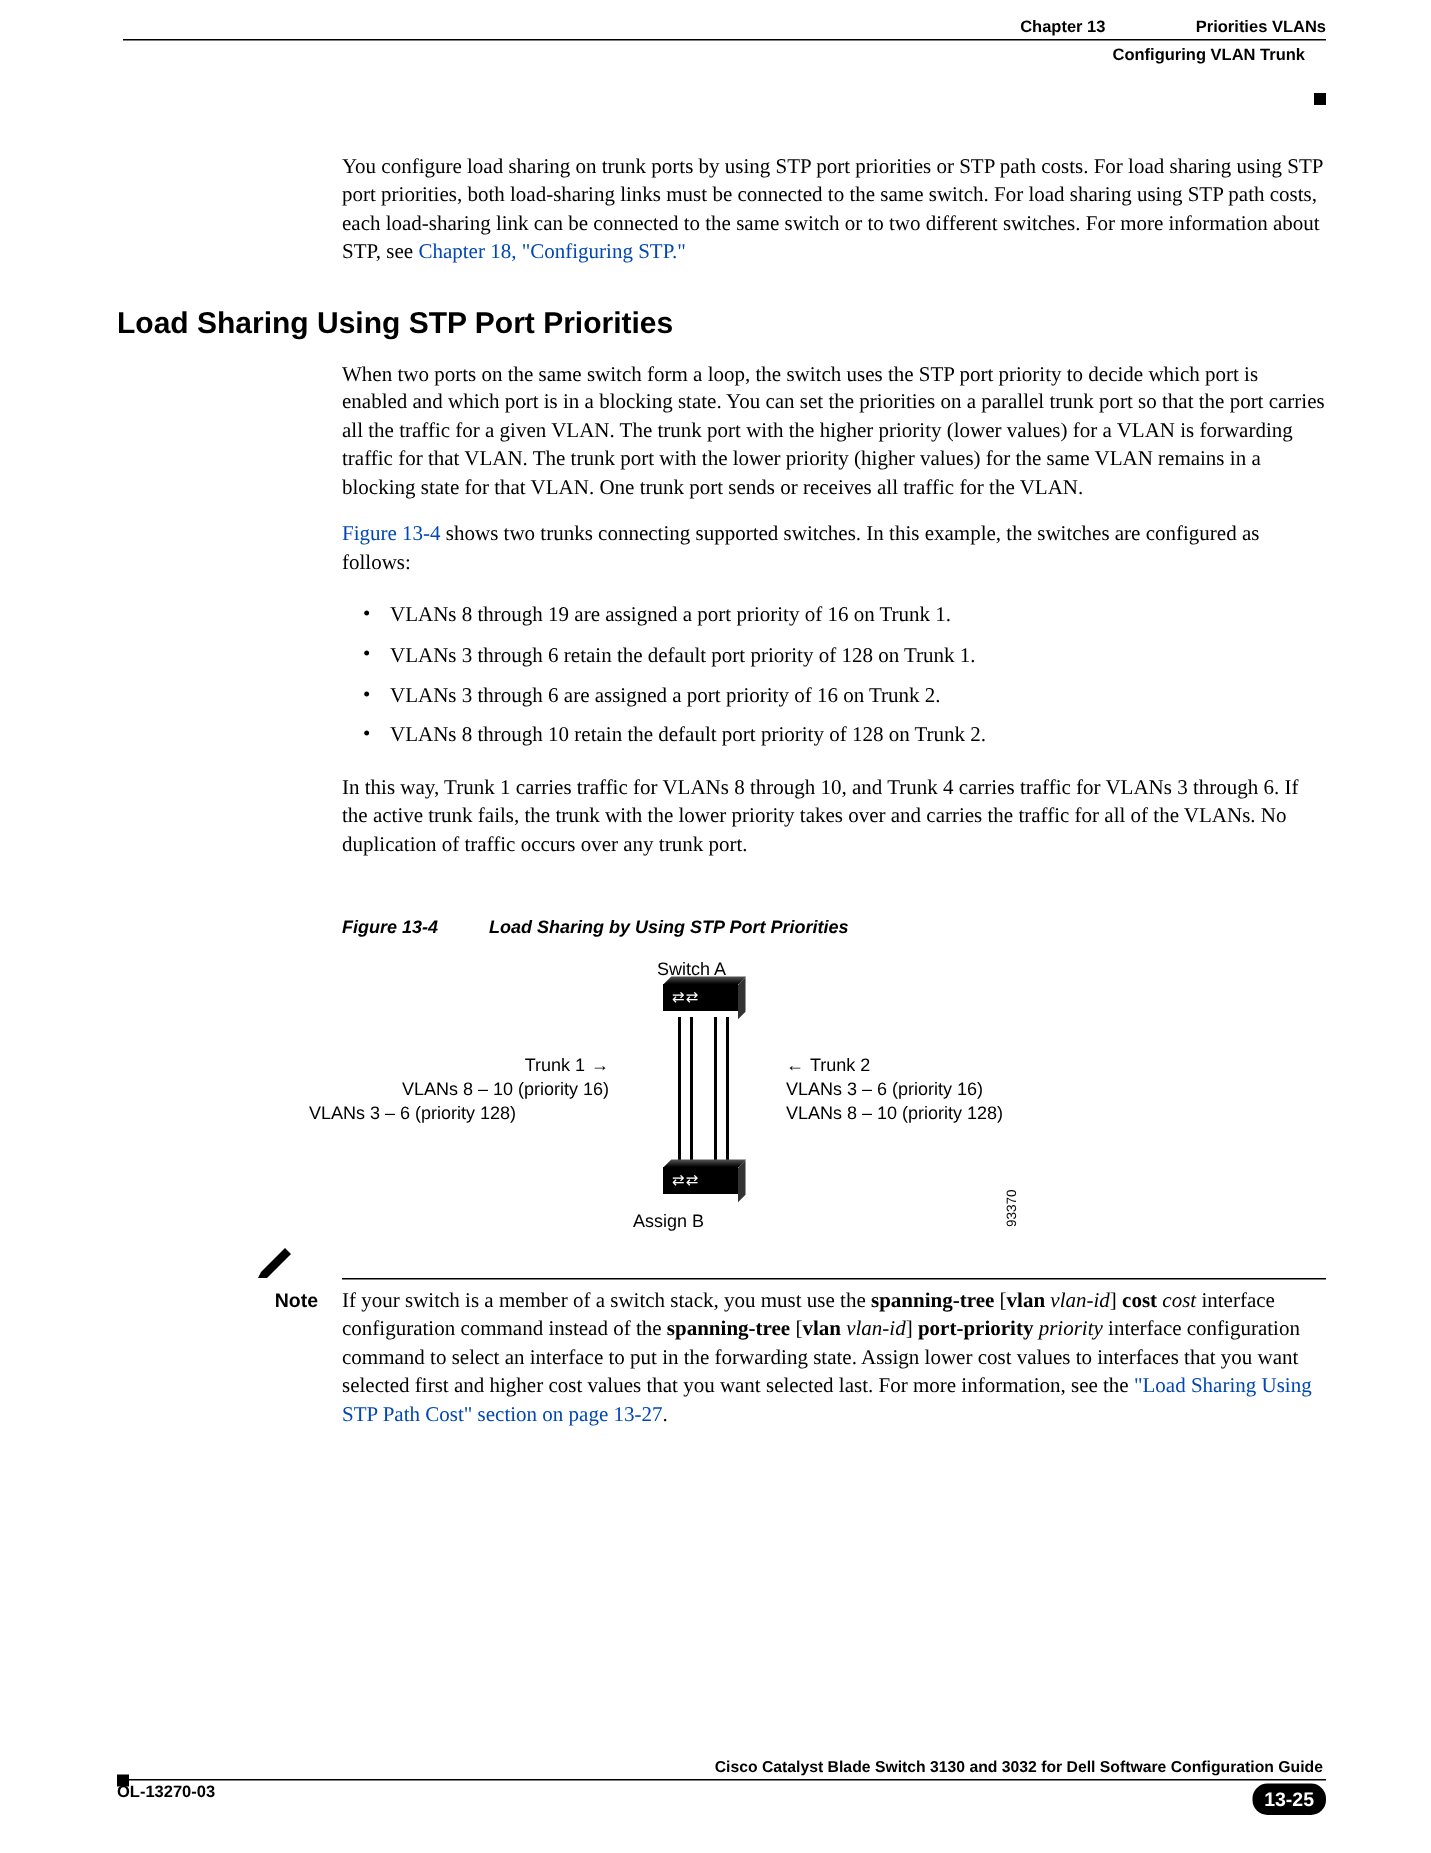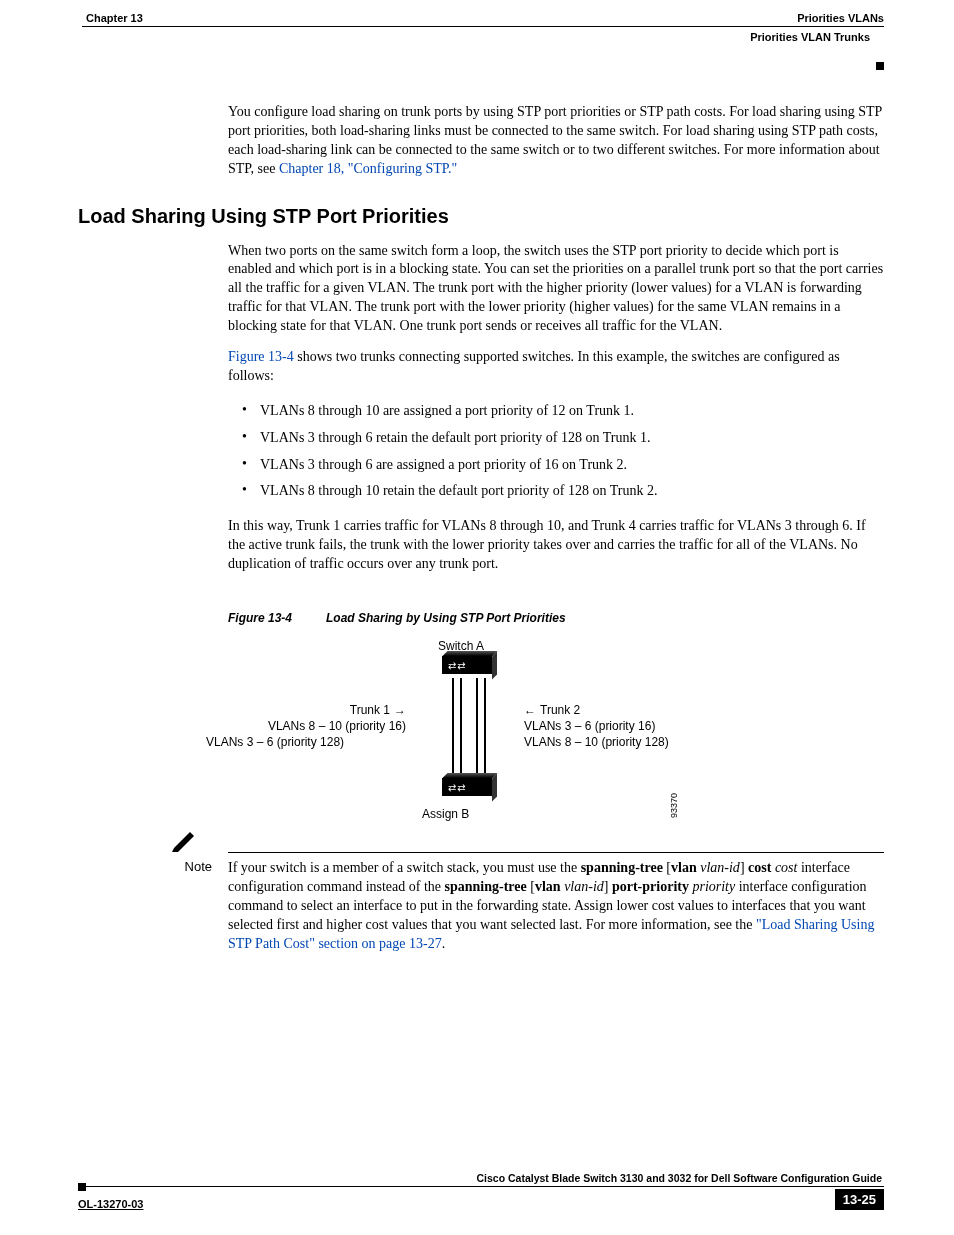--- a/index.html
+++ b/index.html
@@ -25,21 +25,21 @@
   .top-square-right {
     position: absolute;
     right: 0;
     top: 35px;
     width: 8px;
     height: 8px;
     background: #000;
   }
   .header-line {
     display: flex;
-    justify-content: space-between;
+    justify-content: flex-end;
     font-family: Arial, Helvetica, sans-serif;
     font-size: 11px;
     font-weight: bold;
     padding: 2px 0 2px 8px;
     gap: 24px;
   }
   .header-right {
     display:flex;
     justify-content:flex-end;
     font-family: Arial, Helvetica, sans-serif;
@@ -151,21 +151,21 @@
   }
   .note-left {
     width: 150px;
     flex: none;
     text-align: right;
     padding-right: 16px;
     box-sizing: border-box;
   }
   .note-label {
     font-family: Arial, Helvetica, sans-serif;
-    font-weight: normal;
+    font-weight: bold;
     font-size: 13px;
   }
   .pencil {
     display:block;
     margin-left: 94px;
     margin-top: -28px;
   }
   .note-text { flex: 1; line-height:1.35; }
   .bold { font-weight: bold; }
   .ital { font-style: italic; }
@@ -184,71 +184,71 @@
     position:absolute; left:0; top:-4px; width:8px; height:8px; background:#000;
   }
   .footer-top {
     text-align: right;
     font-family: Arial, Helvetica, sans-serif;
     font-size: 10.5px;
     font-weight: bold;
     padding: 4px 2px 2px 0;
   }
   .footer-bottom {
-    display:flex; justify-content:space-between; align-items:flex-end;
+    display:flex; justify-content:space-between; align-items:flex-start;
     padding-top: 2px;
-    text-decoration: underline;
   }
   .footer-left {
     font-family: Arial, Helvetica, sans-serif;
     font-size: 11px;
     font-weight: bold;
   }
   .pagenum {
     background: #000;
     color: #fff;
     font-family: Arial, Helvetica, sans-serif;
     font-size: 13px;
     font-weight: bold;
     padding: 3px 8px;
+    border-radius: 10px;
   }
 </style>
 </head>
 <body>
 
 <div class="page">
 
   <div class="header-line">
     <span>Chapter 13</span>&nbsp;&nbsp;&nbsp;&nbsp;
     <span>Priorities VLANs</span>
   </div>
   <div class="top-rule">
     <div class="top-square-right"></div>
   </div>
   <div class="header-right">
-    <span>Priorities VLAN Trunks</span>
+    <span>Configuring VLAN Trunk</span>
   </div>
 
   <div class="content">
     <p class="para">
       <span>You configure load sharing on trunk ports by using STP port priorities or STP path costs. For load sharing using STP port priorities, both load-sharing links must be connected to the same switch. For load sharing using STP path costs, each load-sharing link can be connected to the same switch or to two different switches. For more information about STP, see </span><span class="link">Chapter 18, "Configuring STP."</span>
     </p>
   </div>
 
   <h2 class="section" style="margin-left:0">Load Sharing Using STP Port Priorities</h2>
 
   <div class="content" style="margin-top:0">
     <p class="para">When two ports on the same switch form a loop, the switch uses the STP port priority to decide which port is enabled and which port is in a blocking state. You can set the priorities on a parallel trunk port so that the port carries all the traffic for a given VLAN. The trunk port with the higher priority (lower values) for a VLAN is forwarding traffic for that VLAN. The trunk port with the lower priority (higher values) for the same VLAN remains in a blocking state for that VLAN. One trunk port sends or receives all traffic for the VLAN.</p>
 
     <p class="para">
       <span class="link">Figure 13-4</span><span> shows two trunks connecting supported switches. In this example, the switches are configured as follows:</span>
     </p>
 
     <ul class="bullets">
-      <li>VLANs 8 through 10 are assigned a port priority of 12 on Trunk 1.</li>
+      <li>VLANs 8 through 19 are assigned a port priority of 16 on Trunk 1.</li>
       <li>VLANs 3 through 6 retain the default port priority of 128 on Trunk 1.</li>
       <li>VLANs 3 through 6 are assigned a port priority of 16 on Trunk 2.</li>
       <li>VLANs 8 through 10 retain the default port priority of 128 on Trunk 2.</li>
     </ul>
 
     <p class="para">In this way, Trunk 1 carries traffic for VLANs 8 through 10, and Trunk 4 carries traffic for VLANs 3 through 6. If the active trunk fails, the trunk with the lower priority takes over and carries the traffic for all of the VLANs. No duplication of traffic occurs over any trunk port.</p>
 
     <div class="fig-caption">
       <span class="fignum">Figure 13-4</span><span>Load Sharing by Using STP Port Priorities</span>
     </div>

